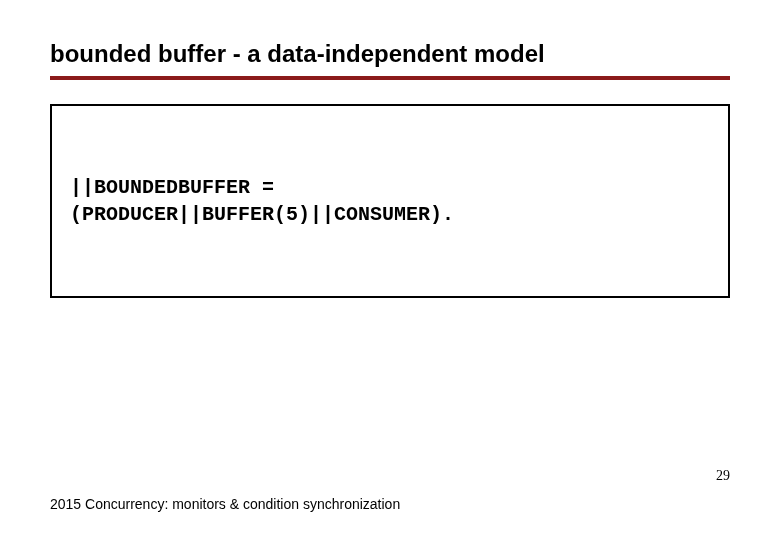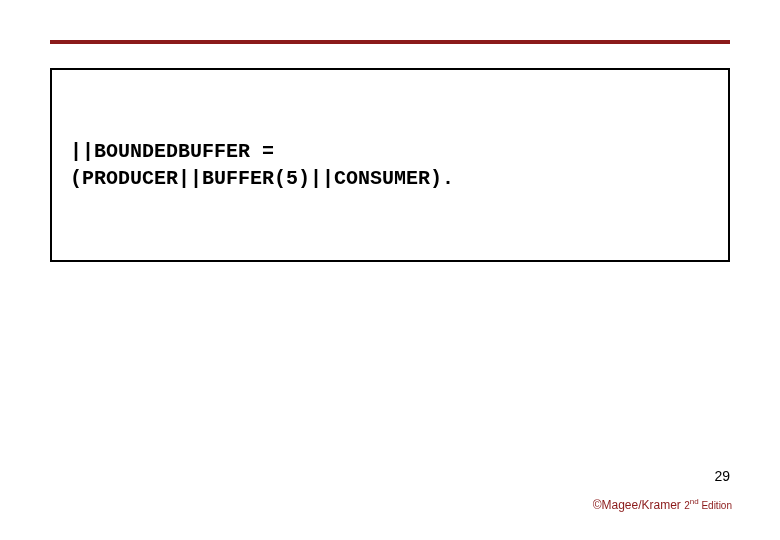--- a/index.html
+++ b/index.html
@@ -44,20 +44,21 @@
   }
   .code-block:last-child {
     margin-bottom: 0;
   }
   .page-number {
     position: absolute;
     right: 50px;
     bottom: 56px;
     font-size: 14px;
     color: #000;
+    font-family: Liberation Serif, serif;
   }
   .footer-left {
     position: absolute;
     left: 50px;
     bottom: 28px;
     font-size: 14px;
     color: #000;
   }
   .footer-right {
     position: absolute;
@@ -71,22 +72,21 @@
   }
   .sup {
     vertical-align: super;
     font-size: 8px;
   }
 </style>
 </head>
 <body>
 
 <div class="slide">
+  <div class="title">bounded buffer  -  a data-independent model</div>
   <hr class="title-rule">
   <div class="code-box">
     <div class="code-block">||BOUNDEDBUFFER = 
 (PRODUCER||BUFFER(5)||CONSUMER).</div>
   </div>
   <div class="page-number">29</div>
-  <div class="footer-right">
-    <span>©Magee/Kramer </span><span class="edition">2</span><span class="sup">nd</span><span class="edition"> Edition</span>
-  </div>
+  <div class="footer-left">2015  Concurrency: monitors &amp; condition synchronization</div>
 </div>
 
 </body></html>

